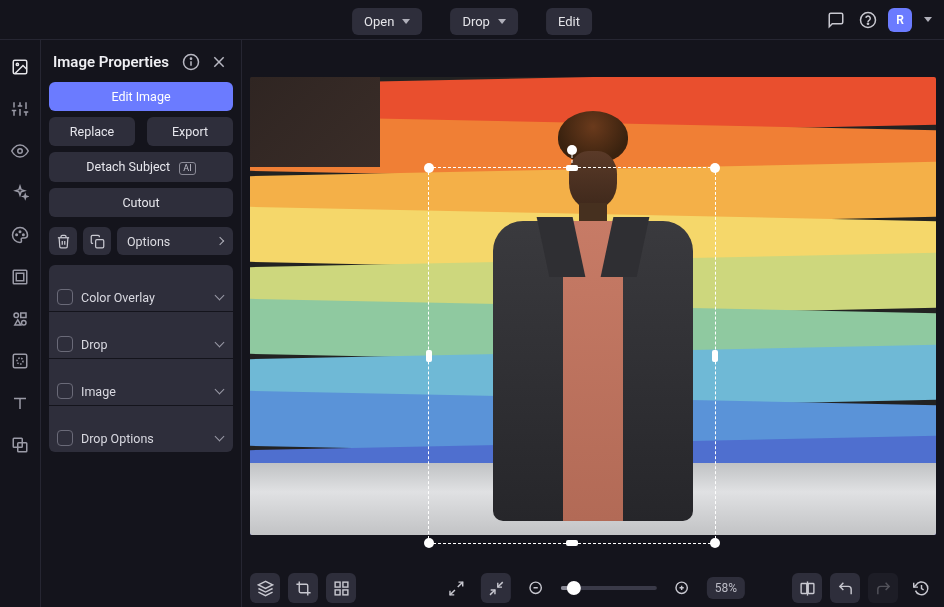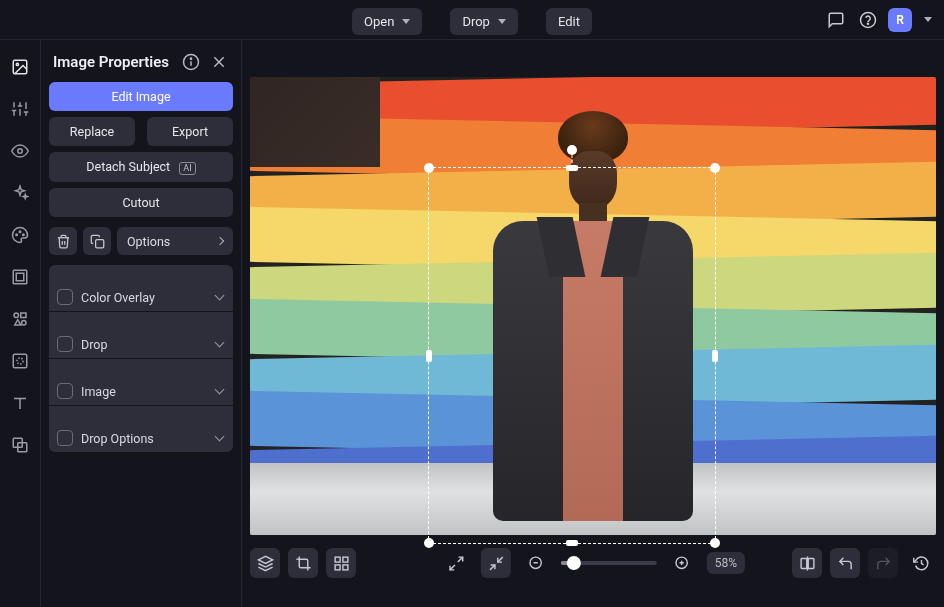--- a/index.html
+++ b/index.html
@@ -67,21 +67,21 @@
   .subject .collar-l { position: absolute; left: 50px; top: -4px; width: 36px; height: 60px; background: #2f2f33; transform: skewX(12deg); }
   .subject .collar-r { position: absolute; right: 50px; top: -4px; width: 36px; height: 60px; background: #2f2f33; transform: skewX(-12deg); }
 
   
   .selbox { position: absolute; border: 1.5px dashed #fff; }
   .handle { position: absolute; width: 10px; height: 10px; background: #fff; border-radius: 50%; transform: translate(-50%,-50%); }
   .handle.sq { border-radius: 2px; width: 12px; height: 6px; }
   .stem { position: absolute; width: 0; border-left: 1.5px dashed #fff; left: 50%; transform: translateX(-50%); }
 
   
-  .bottombar { position: absolute; left: 8px; right: 8px; bottom: 26px; height: 36px; display: flex; align-items: center; }
+  .bottombar { position: absolute; left: 8px; right: 8px; bottom: 1px; height: 36px; display: flex; align-items: center; }
   .bb-group { display: flex; gap: 8px; }
   .bb-btn { width: 30px; height: 30px; border-radius: 6px; background: #2e2e3b; display: flex; align-items: center; justify-content: center; color: #c8c8d0; cursor: pointer; }
   .bb-center { position: absolute; left: 50%; transform: translateX(-50%); display: flex; align-items: center; gap: 10px; }
   .zoom-slider { position: relative; width: 96px; height: 4px; background: #3a3a48; border-radius: 2px; }
   .zoom-slider .fill { position: absolute; left: 0; top: 0; bottom: 0; width: 14%; background: #8a8a96; border-radius: 2px; }
   .zoom-slider .knob { position: absolute; top: 50%; left: 14%; width: 14px; height: 14px; background: #fff; border-radius: 50%; transform: translate(-50%,-50%); }
   .zoom-pct { font-size: 12px; color: #bcbcc6; background: #2e2e3b; padding: 4px 8px; border-radius: 6px; }
   .bb-right { margin-left: auto; display: flex; gap: 8px; }
   .bb-right .disabled { opacity: 0.35; cursor: default; }
 

